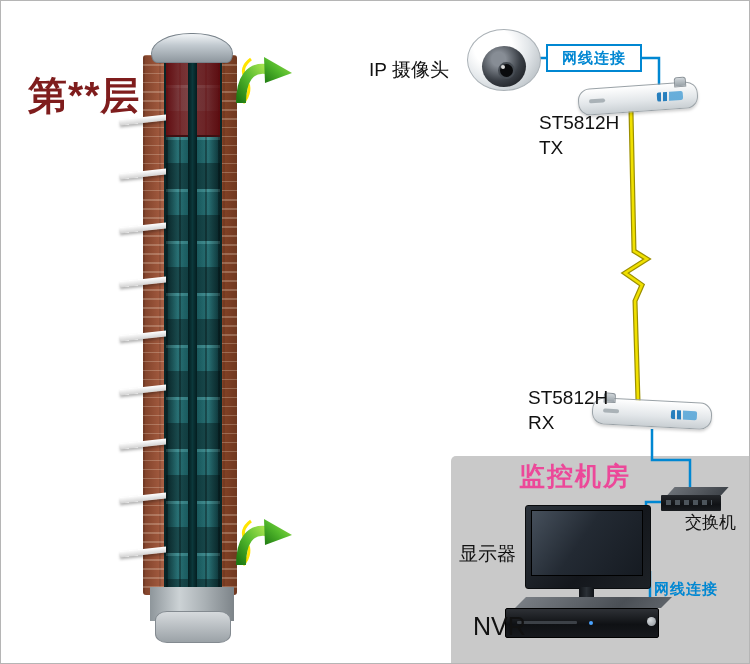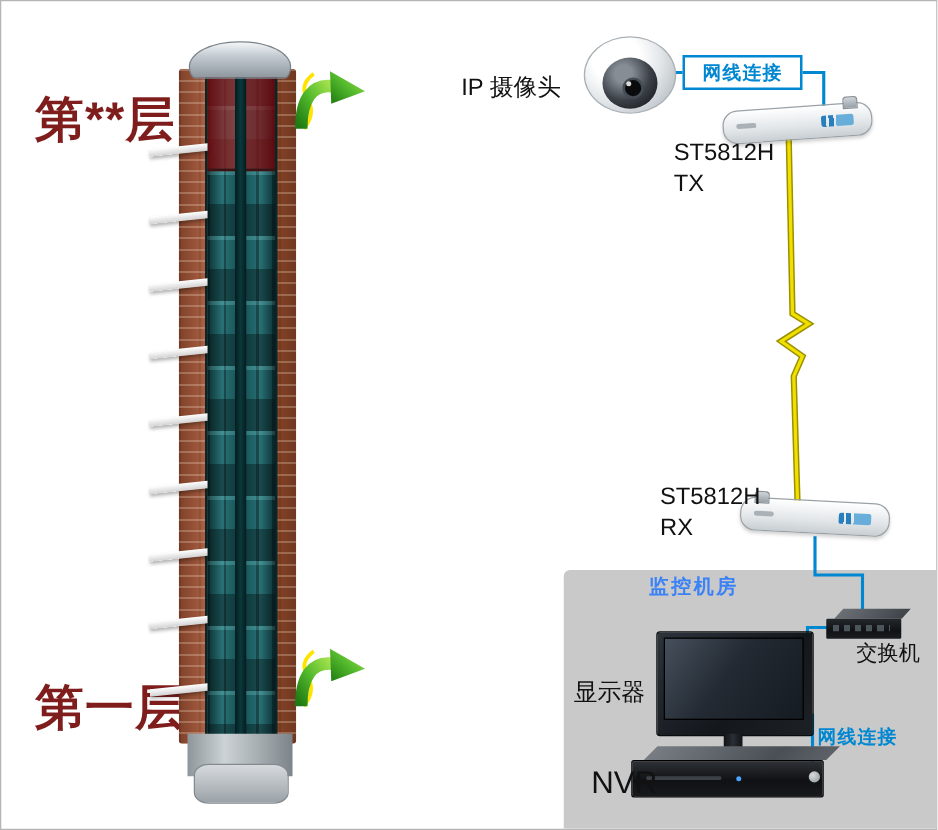--- a/index.html
+++ b/index.html
@@ -69,21 +69,21 @@
   .mon-label{left:458px; top:540px;}
   .sw-label{left:684px; top:510px; font-size:17px;}
   .nvr-label{left:472px; top:611px; font-size:25px;}
 
   .cable-box{position:absolute; left:545px; top:43px; width:92px; height:24px; z-index:4;
     background:#ffffff; border:2px solid #0087d2; color:#0087d2; font-weight:bold; font-size:15px;
     display:flex; align-items:center; justify-content:center; letter-spacing:1px;}
   .cable-text{position:absolute; left:653px; top:579px; color:#0087d2; font-weight:bold; font-size:15px;
     letter-spacing:1px; z-index:4; white-space:nowrap;}
 
-  .room-title{position:absolute; left:518px; top:458px; color:#3b82f6; font-weight:bold; font-size:16px;
+  .room-title{position:absolute; left:518px; top:458px; color:#ec4899; font-weight:bold; font-size:26px;
     letter-spacing:2px; z-index:4;}
 
   
   .ap{position:absolute; width:118px; height:25px; z-index:3;
     background:linear-gradient(180deg,#ffffff,#e2e6e9 60%,#c9cfd3);
     border:1px solid #9aa2a7; border-radius:12px; box-shadow:0 2px 3px rgba(0,0,0,.18);}
   .ap .logo{position:absolute; right:14px; top:8px; width:26px; height:9px; border-radius:2px; opacity:.9;
     background:linear-gradient(90deg,#1273b8 0 4px, transparent 4px 6px, #1273b8 6px 10px, transparent 10px 12px, #5aa7d8 12px 26px);}
   .ap .slot{position:absolute; left:10px; top:10px; width:16px; height:4px; background:#aab2b7; border-radius:2px;}
   .ap .nub{position:absolute; top:-6px; width:10px; height:8px; border-radius:3px 3px 0 0;
@@ -147,21 +147,20 @@
     <polyline points="630,110 633,250 646,258 624,272 641,284 634,300 637,400" fill="none" stroke="#f0e000" stroke-width="2.6" stroke-linejoin="miter"></polyline>
 
     <polyline points="651,428 651,459 689,459 689,490" fill="none" stroke="#0087d2" stroke-width="2.5"></polyline>
 
     <polyline points="663,501 645,501 645,508" fill="none" stroke="#0087d2" stroke-width="2.5"></polyline>
 
     <polyline points="649,570 649,614" fill="none" stroke="#0087d2" stroke-width="2.5"></polyline>
   </svg>
 
   <div class="floor-label top">第**层</div>
-  <div class="floor-label bottom">第一层</div>
 
   <div class="tower">
     <div class="brick"></div>
     <div class="glass"></div>
     <div class="glass-red"></div>
     <div class="mullion"></div>
     <div class="cap"></div>
     <div class="ledge" style="top:116px"></div>
     <div class="ledge" style="top:170px"></div>
     <div class="ledge" style="top:224px"></div>

